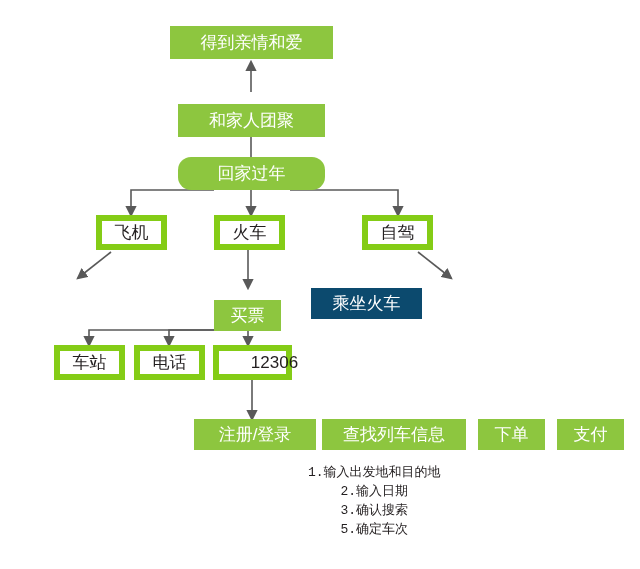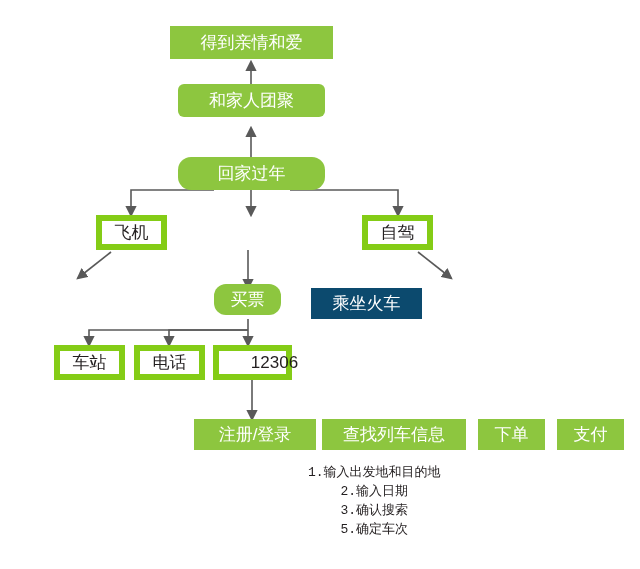--- a/index.html
+++ b/index.html
@@ -92,30 +92,31 @@
       <line x1="248" y1="319" x2="248" y2="345" marker-end="url(#arrow)"></line>
       <path d="M 248 330 L 89 330 L 89 345" marker-end="url(#arrow)"></path>
       <path d="M 248 330 L 169 330 L 169 345" marker-end="url(#arrow)"></path>
 
       <line x1="252" y1="380" x2="252" y2="419" marker-end="url(#arrow)"></line>
     </g>
   </svg>
 
   <div class="node green" style="left:170px; top:26px; width:163px; height:33px;">得到亲情和爱</div>
 
-  <div class="node green" style="left:178px; top:84px; width:147px; height:33px;border-radius:6px;">和家人团聚</div>
+  <div class="node green" style="left:178px; top:104px; width:147px; height:33px;">和家人团聚</div>
 
   <div class="node green" style="left:178px; top:157px; width:147px; height:33px;border-radius:13px;">回家过年</div>
 
   <div class="node plain" style="left:96px; top:215px; width:71px; height:35px;">飞机</div>
 
+  <div class="node plain" style="left:214px; top:215px; width:71px; height:35px;">火车</div>
 
   <div class="node plain" style="left:362px; top:215px; width:71px; height:35px;">自驾</div>
 
-  <div class="node green" style="left:214px; top:284px; width:67px; height:31px;border-radius:12px;">买票</div>
+  <div class="node green" style="left:214px; top:300px; width:67px; height:31px;">买票</div>
 
   <div class="node grey" style="left:311px; top:288px; width:111px; height:31px;">乘坐火车</div>
 
   <div class="node plain" style="left:134px; top:345px; width:71px; height:35px;">电话</div>
 
   <div class="node plain" style="left:54px; top:345px; width:71px; height:35px;">车站</div>
 
   <div class="node plain" style="left:213px; top:345px; width:79px; height:35px;padding-left:44px;">12306</div>
 
   <div class="node green" style="left:194px; top:419px; width:122px; height:31px;">注册/登录</div>

